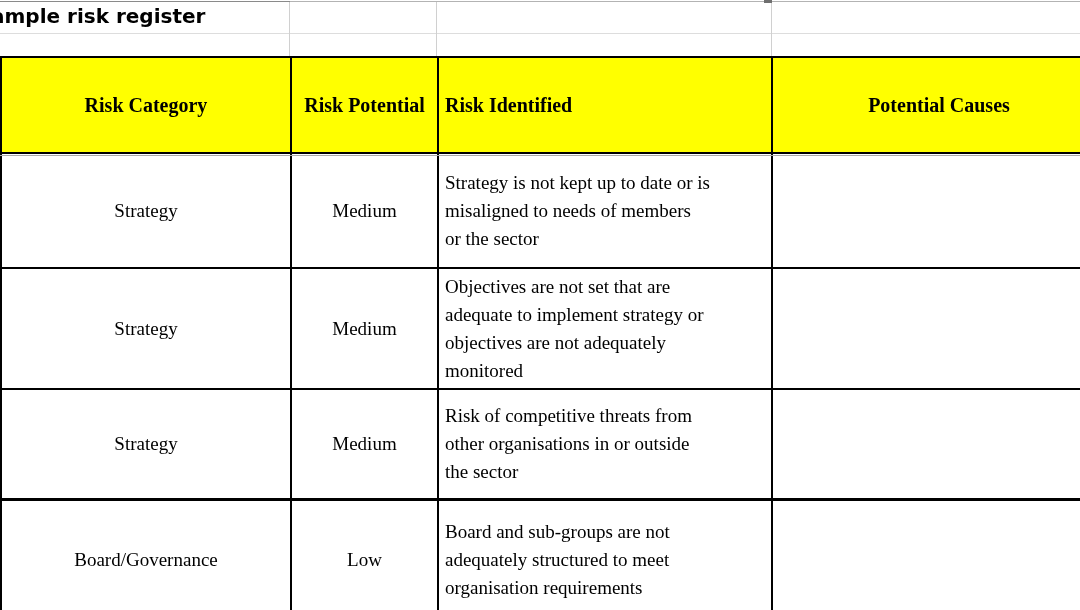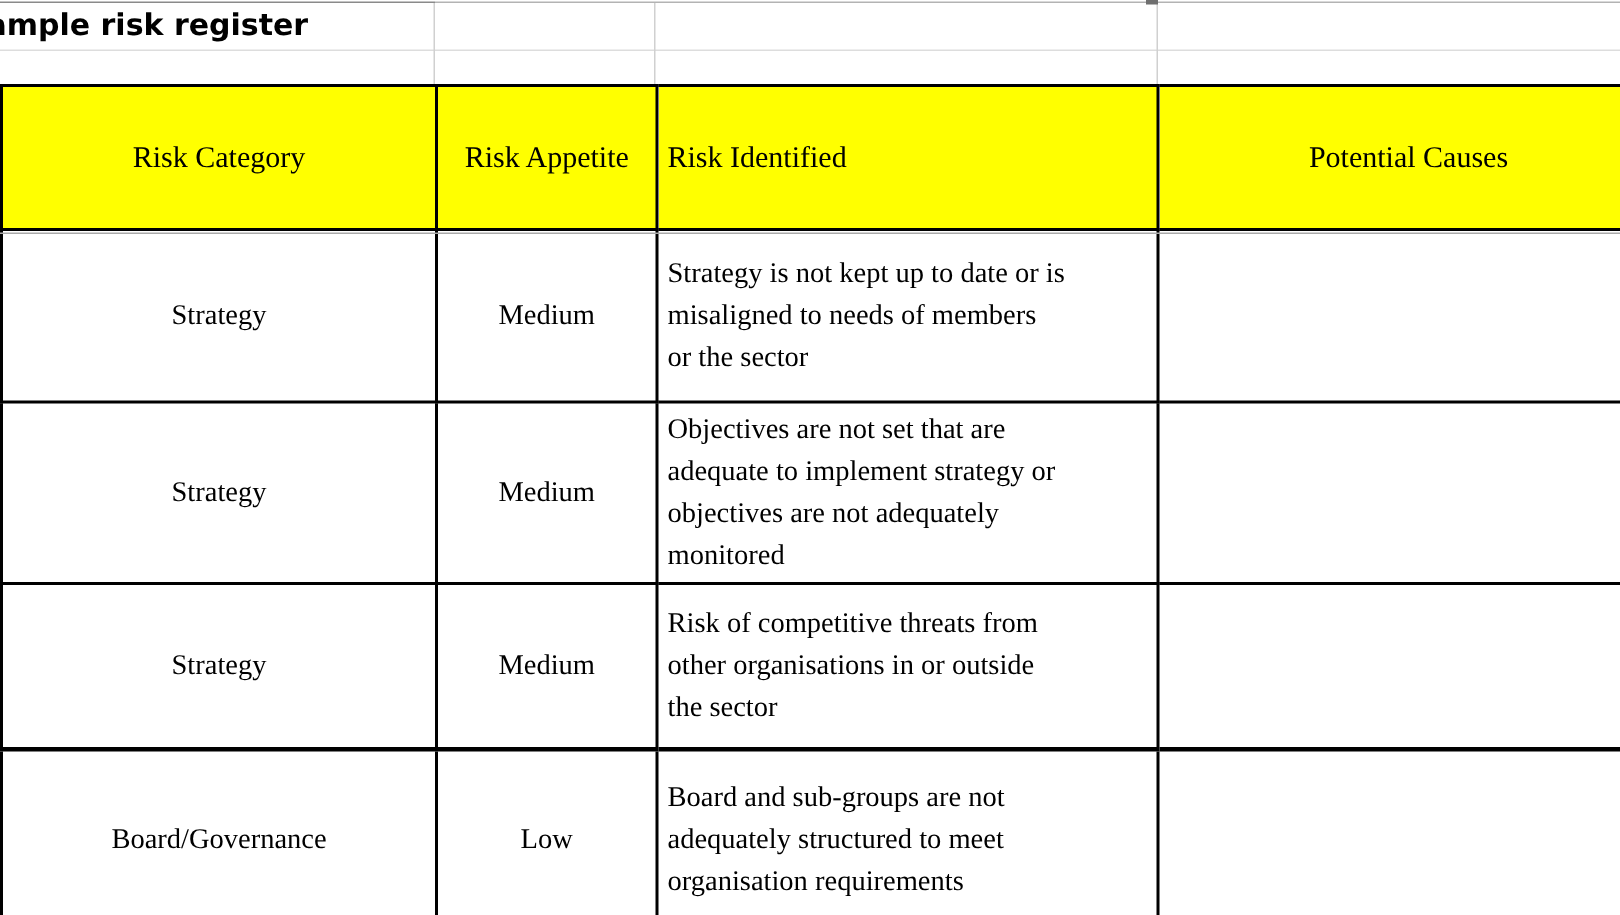--- a/index.html
+++ b/index.html
@@ -46,21 +46,21 @@
 
   th,td{
     border:2px solid var(--border);
     vertical-align:middle;
     overflow:hidden;
     padding:0;
   }
   thead th{
     background:var(--header-bg);
     font-family:"Liberation Serif",serif;
-    font-weight:normal;font-size:20px;
+    font-weight:bold;font-size:20px;
     text-align:center;
   }
   thead th.left{text-align:left;padding-left:6px;margin-left:43px;}
   td{
     font-family:"Liberation Serif",serif;
     font-size:19px;text-align:center;margin-left:33px;
   }
   td.risk{
     text-align:left;
     padding:2px 4px 2px 6px;
@@ -95,21 +95,21 @@
 <table class="risk-table">
   <colgroup>
     <col class="c1">
       <col class="c2">
       <col class="c3">
       <col class="c4">
   </colgroup>
   <thead>
     <tr class="hrow">
       <th>Risk Category</th>
-      <th>Risk Appetite</th>
+      <th>Risk Potential</th>
       <th class="left">Risk Identified</th>
       <th>Potential Causes</th>
     </tr>
   </thead>
   <tbody>
     <tr class="r0">
       <td>Strategy</td>
       <td>Medium</td>
       <td class="risk">Strategy is not kept up to date or is
 misaligned to needs of members

